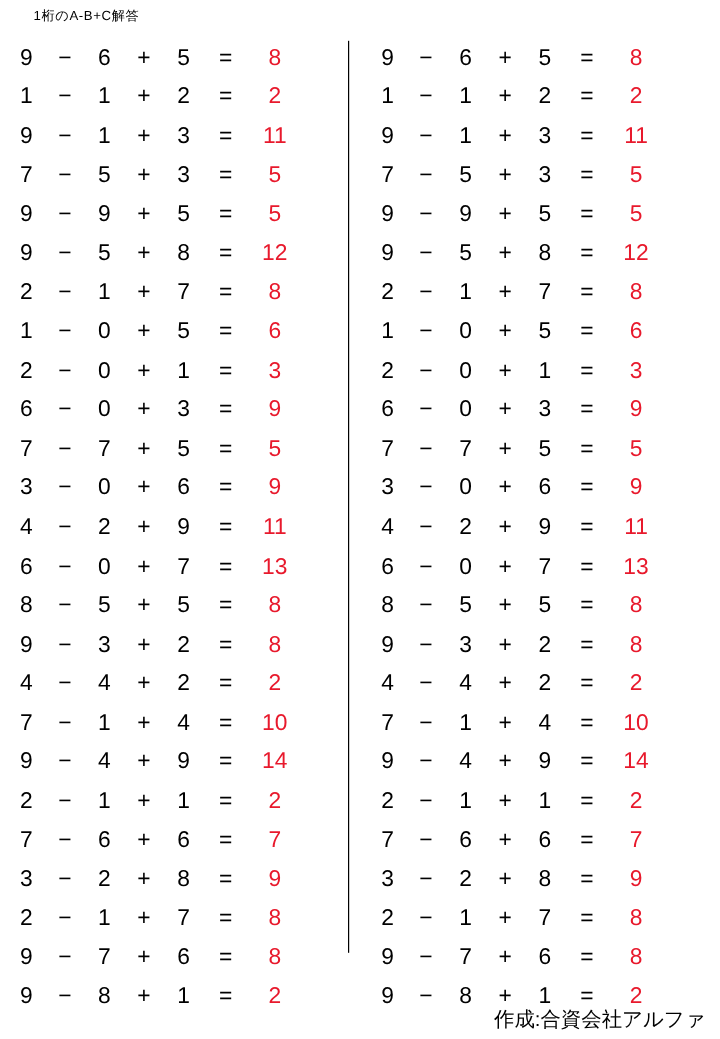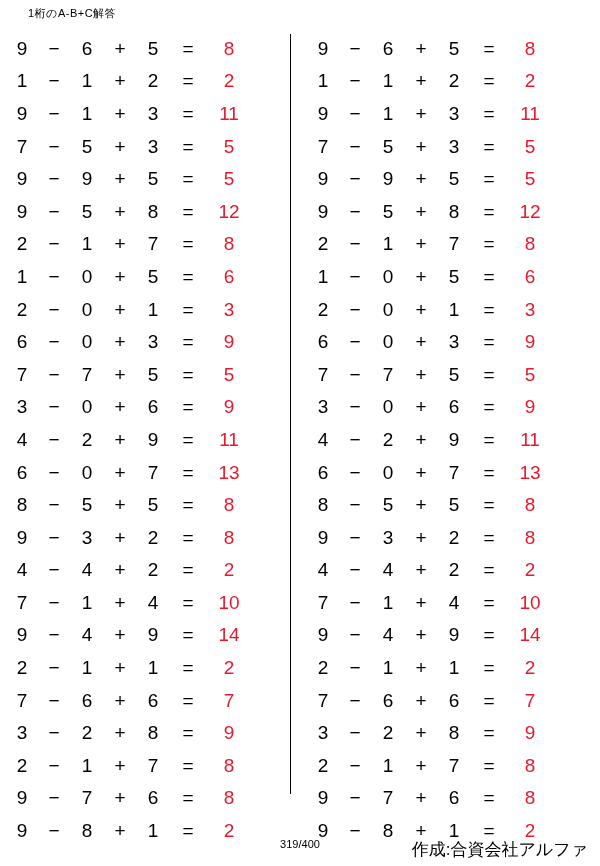--- a/index.html
+++ b/index.html
@@ -560,17 +560,16 @@
           <span class="cell c-b">8</span>
           <span class="cell c-op2">+</span>
           <span class="cell c-c">1</span>
           <span class="cell c-eq">=</span>
           <span class="cell c-ans answer">2</span>
         </div>
       </div>
   </div>
 
   <div class="footer">
-    <div class="page-no">319/400</div>
     <div class="credit">作成:合資会社アルファ</div>
   </div>
 
 </div>
 
 </body></html>

